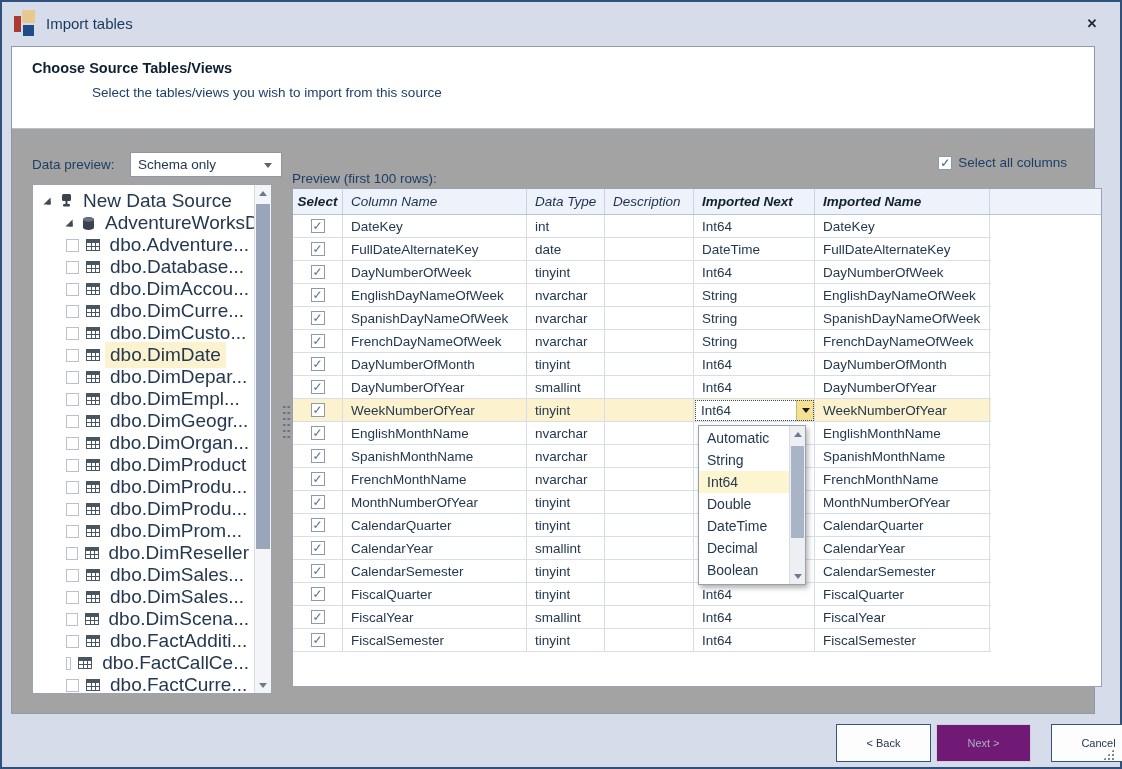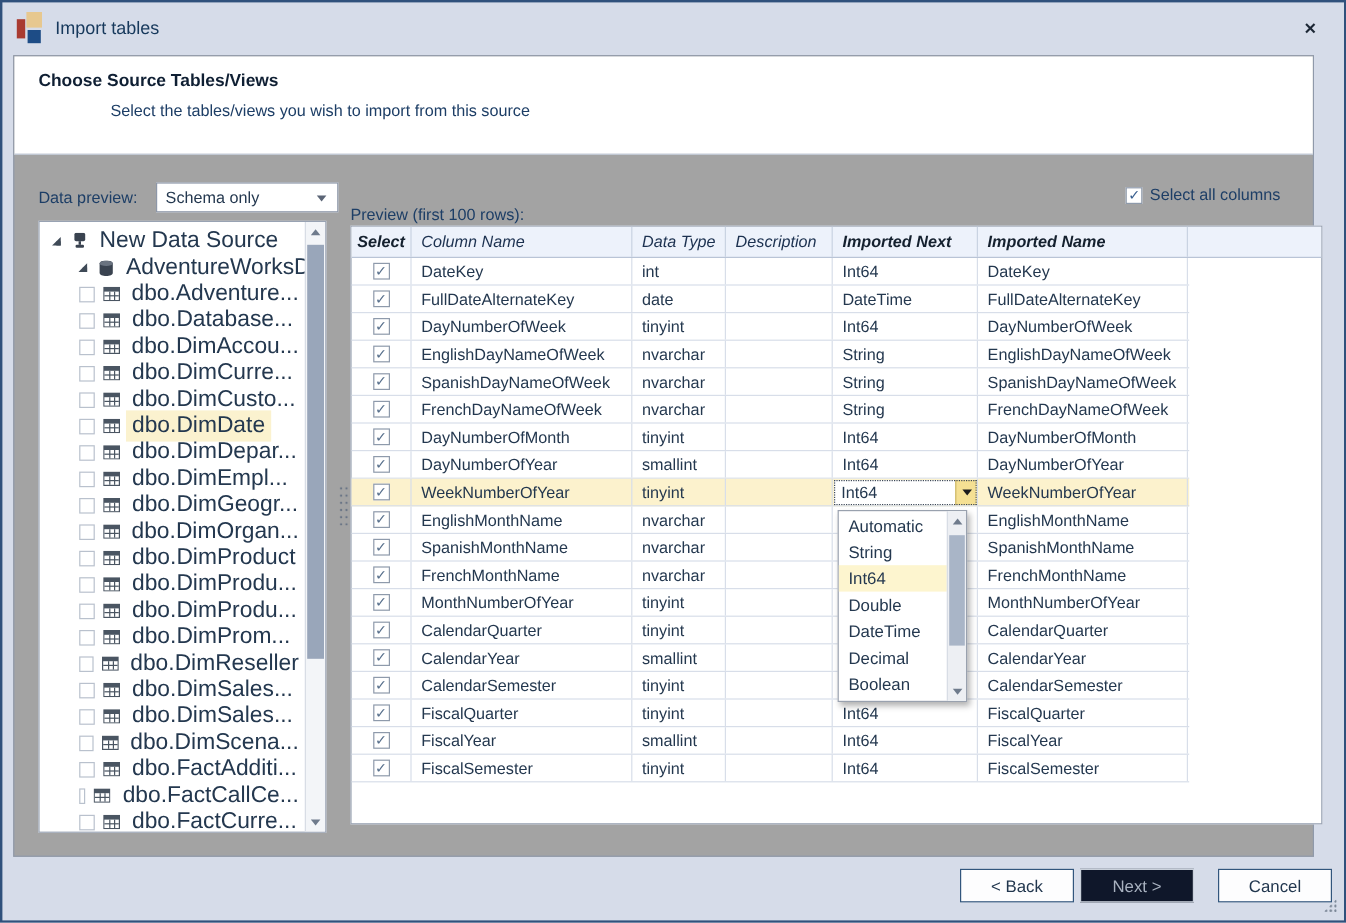--- a/index.html
+++ b/index.html
@@ -123,25 +123,25 @@
     background:#fff; border:1px solid #99a1ae; box-shadow:2px 3px 5px rgba(0,0,0,.3);
     z-index:9; }
   .dd-list { position:absolute; left:0; top:1px; right:16px; }
   .dd-opt { height:22px; display:flex; align-items:center; padding-left:8px;
     font-size:14px; color:#24384f; }
   .dd-opt.sel { background:#fdf5cf; }
   .dropdown .vscroll { width:16px; background:#edeff3; }
   .dropdown .sb-thumb { top:20px; height:92px; background:#a9b5c7; }
 
   
-  .btn { position:absolute; top:722px; width:95px; height:28px;
-    display:flex; align-items:center; justify-content:center; font-size:14px;
-    background:#fdfdfe; border:1px solid #32567d; color:#21364e; cursor:default; }
+  .btn { position:absolute; top:722px; width:95px; height:38px;
+    display:flex; align-items:center; justify-content:center; font-size:11px;
+    background:#fdfdfe; border:1px solid #32567d; color:#21364e; cursor:default;margin-left:36px; }
   .btn-back { left:798px; }
-  .btn-next { left:898px; background:#0f172a; border-color:#c9d0da; color:#a8b1bf; }
+  .btn-next { left:898px; background:#701a75; border-color:#c9d0da; color:#a8b1bf; }
   .btn-cancel { left:1013px; }
   .resize-grip { position:absolute; right:6px; bottom:7px; width:11px; height:11px;
     background-image:radial-gradient(circle, #7a8696 1px, transparent 1.2px);
     background-size:4px 4px; clip-path:polygon(100% 0, 100% 100%, 0 100%); }
 </style>
 </head>
 <body>
 
 <div class="dialog">
 

